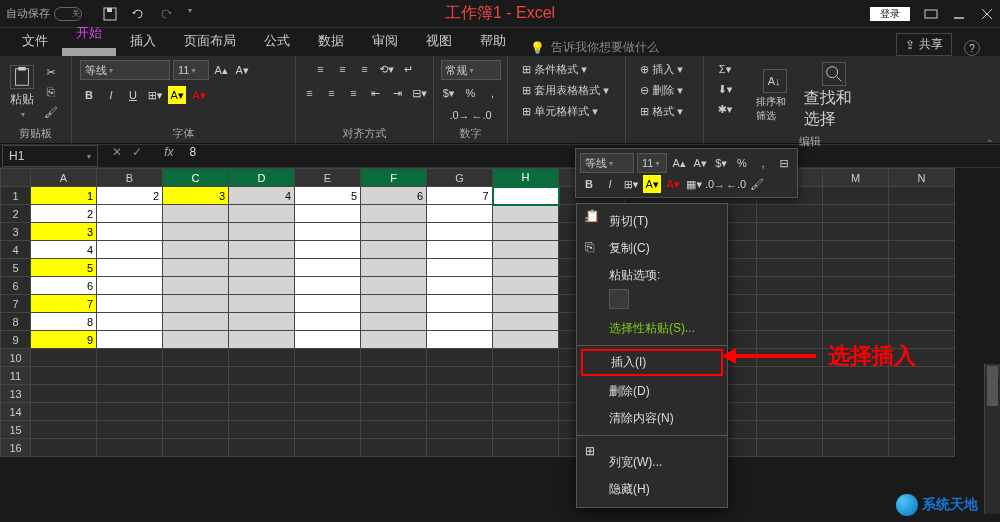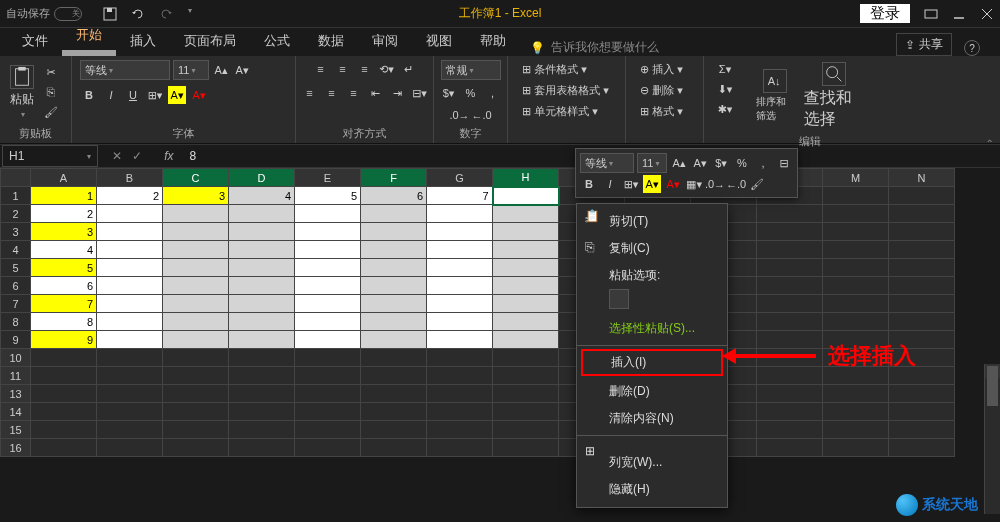--- a/index.html
+++ b/index.html
@@ -2,27 +2,27 @@
 <html><head>
 <meta charset="utf-8">
 <style>
 *{margin:0;padding:0;box-sizing:border-box;font-family:"Microsoft YaHei",sans-serif;user-select:none}
 body{background:#1a1a1a;color:#ccc;width:1000px;height:522px;overflow:hidden;position:relative;font-size:12px}
 .titlebar{height:28px;background:#1a1a1a;display:flex;align-items:center;padding:0 6px;border-bottom:1px solid #333}
 .auto-save{display:flex;align-items:center;gap:4px;font-size:11px;color:#aaa}
 .toggle{width:28px;height:14px;border:1px solid #666;border-radius:7px;display:flex;align-items:center;padding:1px;font-size:8px;color:#888;justify-content:flex-end}
 .qat{display:flex;gap:12px;margin-left:20px}
 .qat-icon{width:16px;height:16px;cursor:pointer}
-.title-center{position:absolute;left:50%;transform:translateX(-50%);font-size:12px;color:#eab308}
+.title-center{position:absolute;left:50%;transform:translateX(-50%);font-size:16px;color:#ef4444}
 .title-right{margin-left:auto;display:flex;gap:14px;align-items:center}
-.login-btn{background:#fff;color:#000;padding:0 10px;font-size:15px}
+.login-btn{background:#fff;color:#000;padding:0 10px;font-size:10px}
 .win-btn{width:14px;height:14px;cursor:pointer}
 .tabs{height:28px;background:#1a1a1a;display:flex;align-items:flex-end;padding:0 8px}
 .tab{padding:6px 14px;font-size:13px;color:#ccc;cursor:pointer}
-.tab.active{color:#fdba74;border-bottom:6px solid #a3a3a3}
+.tab.active{color:#d946ef;border-bottom:8px solid #a3a3a3}
 .tell-me{display:flex;align-items:center;gap:6px;color:#888;font-size:12px;margin-left:10px}
 .share{margin-left:auto;margin-right:12px;color:#ccc;font-size:12px;border:1px solid #444;padding:2px 8px;display:flex;align-items:center;gap:4px}
 .help-icon{margin-right:12px;width:16px;height:16px;border:1px solid #666;border-radius:50%;display:flex;align-items:center;justify-content:center;font-size:10px}
 .ribbon{height:88px;background:#2b2b2b;display:flex;border-bottom:1px solid #111}
 .rgroup{border-right:1px solid #444;padding:4px 8px 2px;display:flex;flex-direction:column;justify-content:space-between}
 .rgroup-label{text-align:center;font-size:11px;color:#aaa;padding-top:2px}
 .rgroup-body{flex:1;display:flex;align-items:center;gap:6px}
 .big-btn{display:flex;flex-direction:column;align-items:center;gap:2px;padding:2px;cursor:pointer}
 .big-btn-icon{width:24px;height:24px;border:1px solid #555;display:flex;align-items:center;justify-content:center}
 .med-col{display:flex;flex-direction:column;gap:2px}
@@ -31,21 +31,21 @@
 .font-name{background:#3a3a3a;border:1px solid #555;width:90px;height:20px;padding:0 4px;font-size:11px;display:flex;align-items:center}
 .font-size{background:#3a3a3a;border:1px solid #555;width:36px;height:20px;padding:0 4px;font-size:11px;display:flex;align-items:center}
 .dropdown-arrow{font-size:8px;color:#888;margin-left:2px}
 .btn-row{display:flex;gap:4px;align-items:center}
 .ribbon-btn{padding:2px 6px;font-size:11px;cursor:pointer;display:flex;align-items:center;gap:3px}
 .collapse-ribbon{position:absolute;right:6px;top:138px;font-size:10px;color:#888;cursor:pointer}
 .mini-toolbar{position:absolute;top:148px;left:575px;background:#2b2b2b;border:1px solid #555;box-shadow:0 2px 8px rgba(0,0,0,.6);padding:3px;z-index:10}
 .mini-row{display:flex;gap:3px;align-items:center;padding:1px}
 .mini-row .font-name{width:54px}
 .mini-row .font-size{width:30px}
-.namebox-row{height:24px;background:#1a1a1a;display:flex;align-items:center;border-top:1px solid #333;border-bottom:1px solid #333}
+.namebox-row{height:24px;background:#1a1a1a;display:flex;align-items:flex-start;border-top:1px solid #333;border-bottom:1px solid #333}
 .namebox{width:96px;height:22px;background:#1a1a1a;border:1px solid #444;padding:0 6px;font-size:12px;display:flex;align-items:center;margin-left:2px}
 .fx-icons{display:flex;gap:10px;padding:0 14px;color:#888}
 .fx-label{font-style:italic;color:#aaa;padding:0 8px}
 .formula-val{padding:0 8px;color:#ddd}
 .grid-wrap{position:relative;height:346px;overflow:hidden;background:#1a1a1a}
 .grid{border-collapse:collapse;table-layout:fixed}
 .grid th,.grid td{border:1px solid #444;height:18px;font-size:11px;padding:0 3px}
 .col-head{background:#333;color:#ccc;text-align:center;font-weight:normal;height:20px}
 .col-head.sel{background:#0a6b3d;color:#fff}
 .row-head{background:#333;color:#ccc;text-align:center;width:30px;font-weight:normal}

